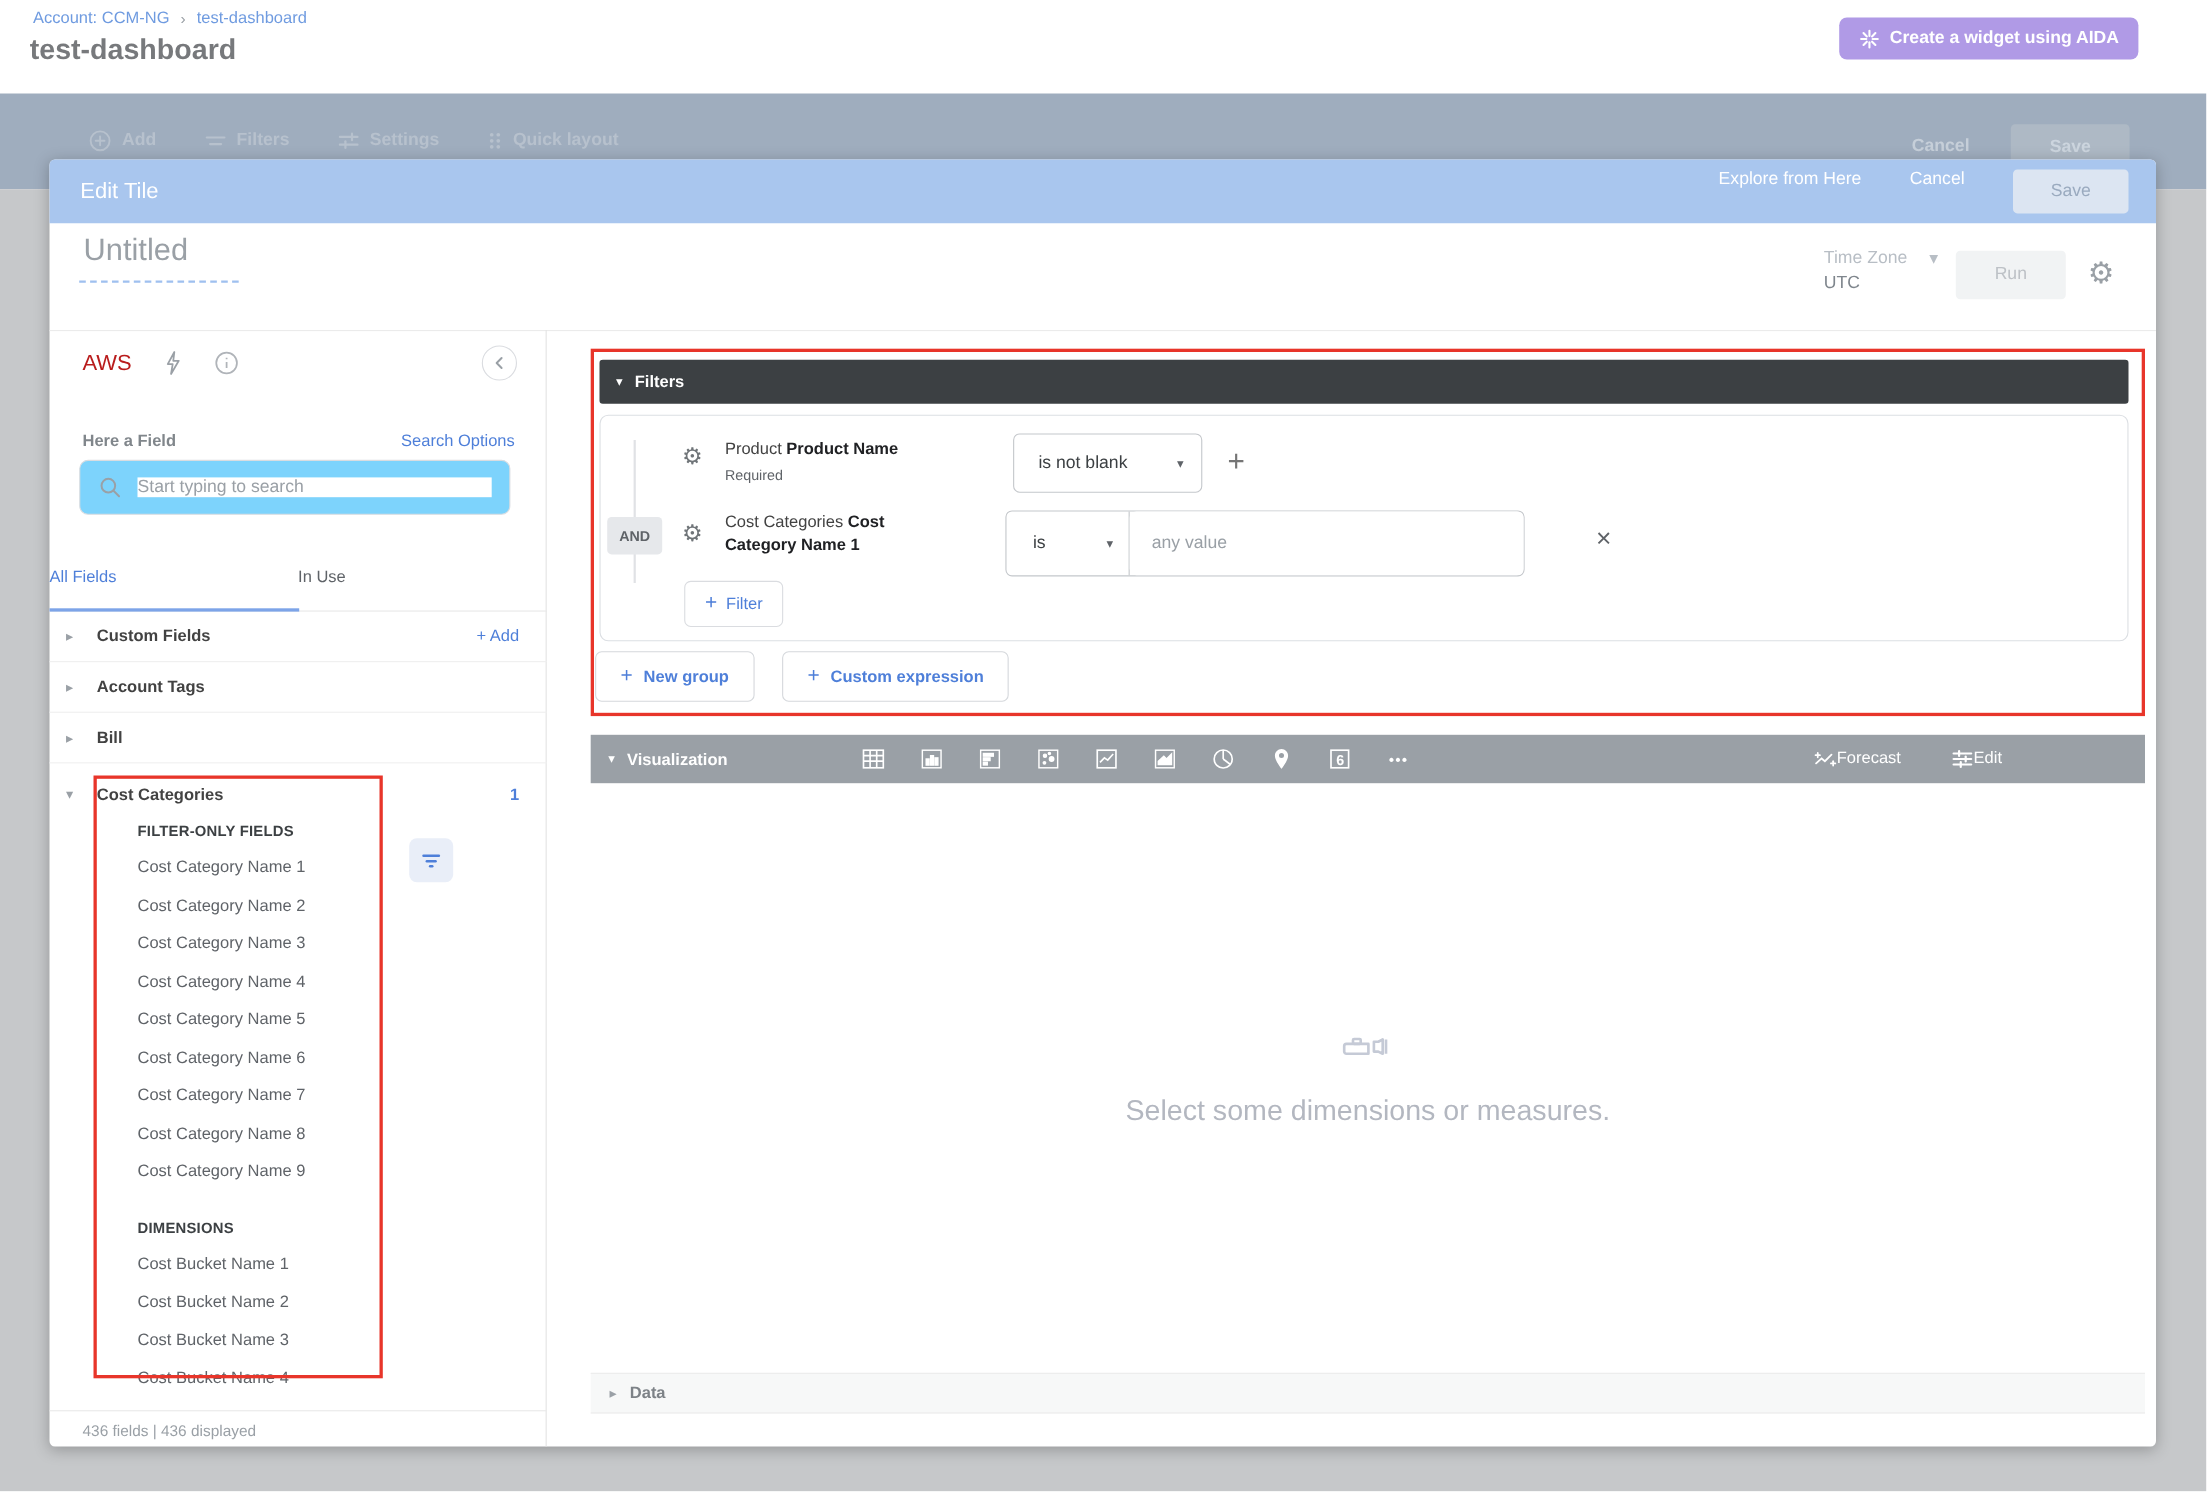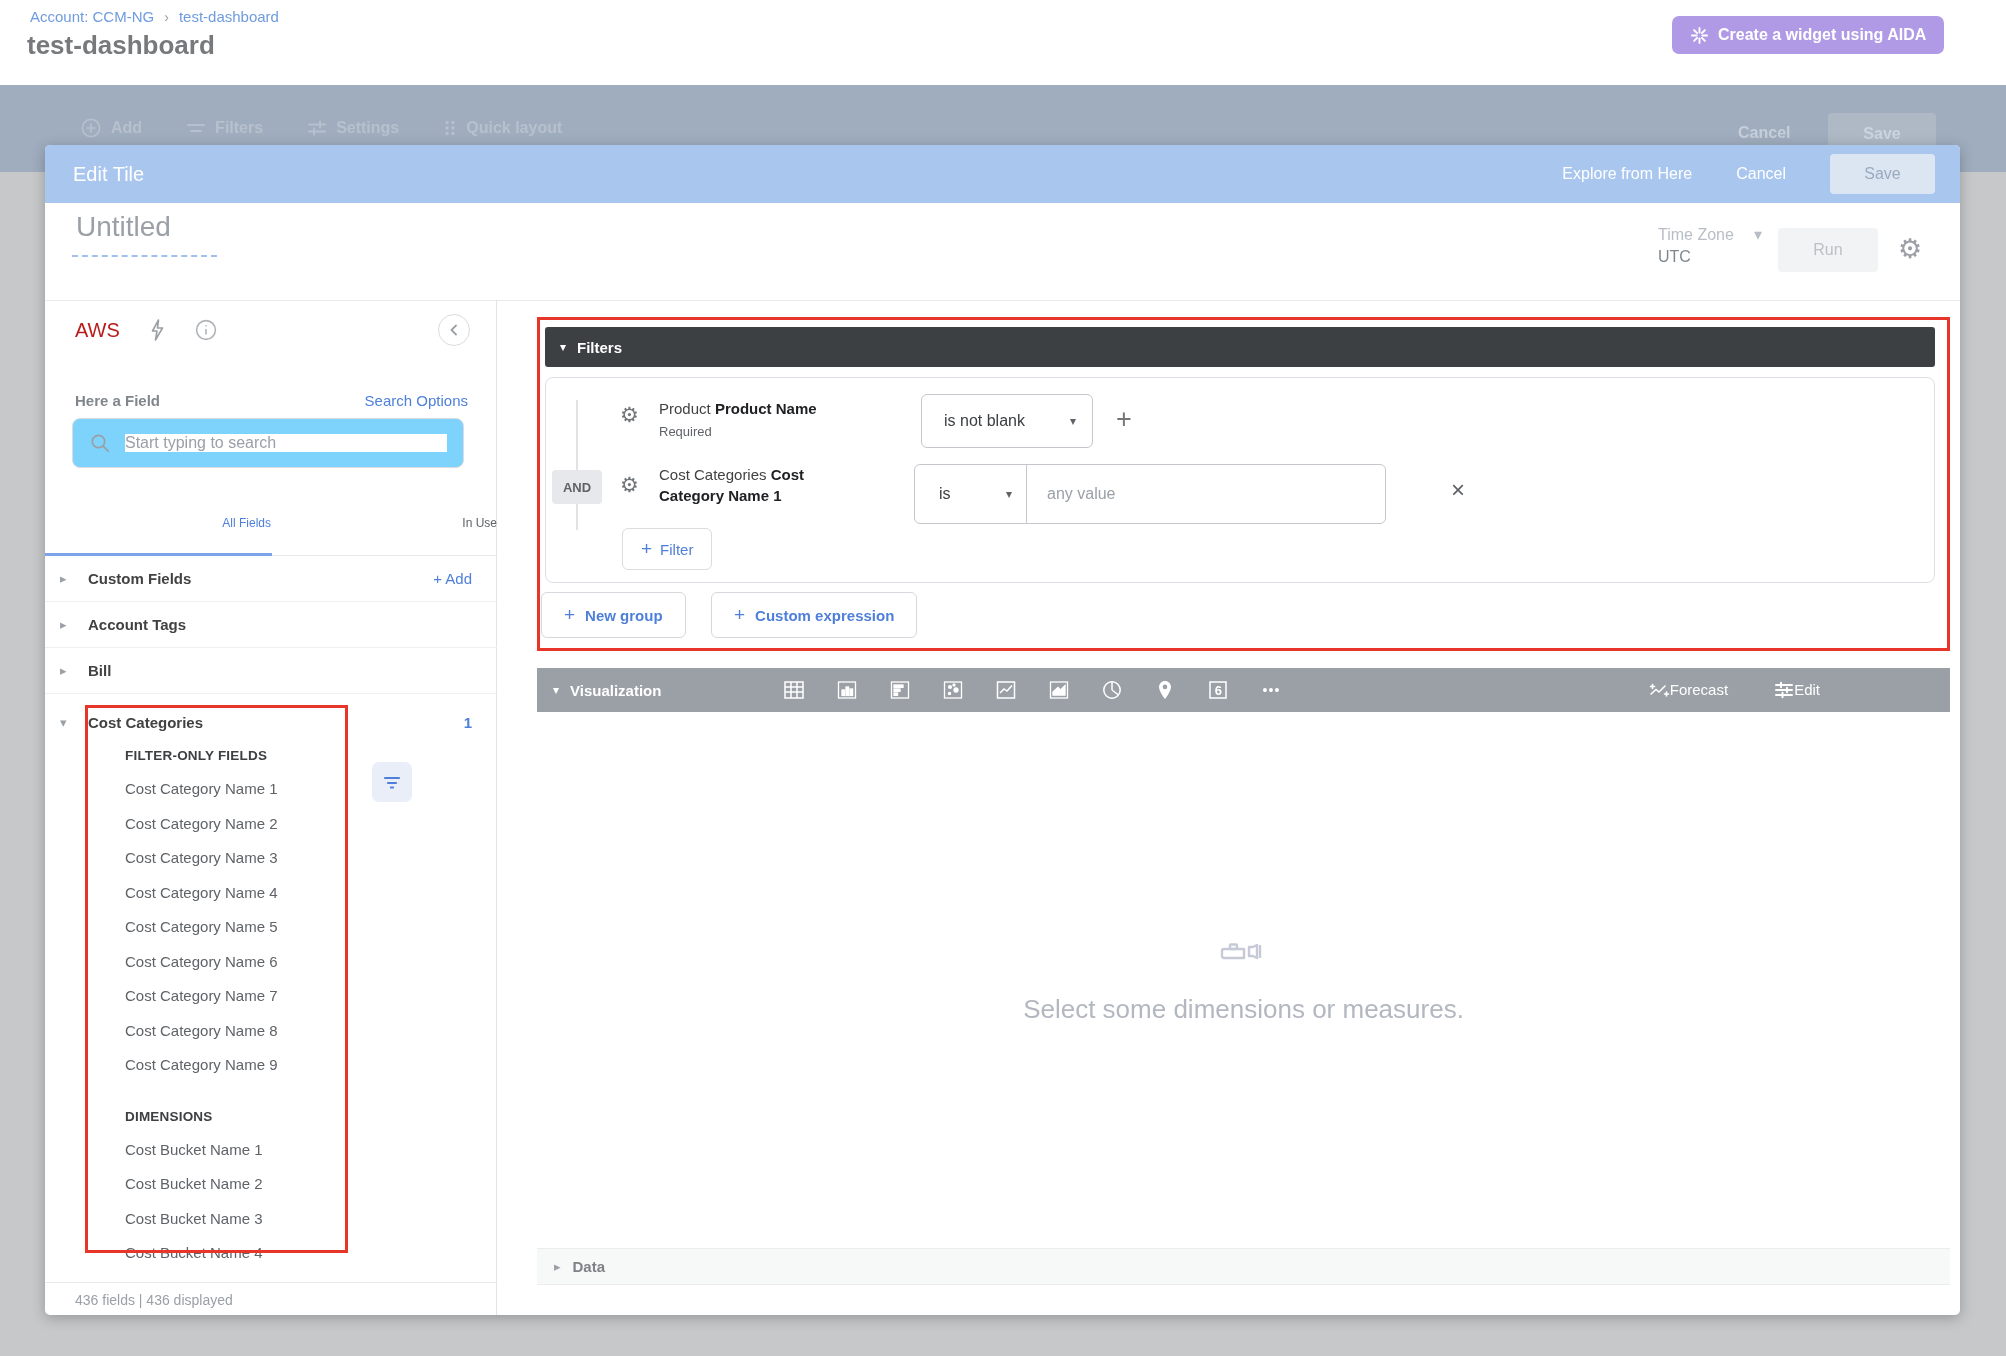--- a/index.html
+++ b/index.html
@@ -24,21 +24,21 @@
 #bg-cancel{left:1738px;top:124px;color:#c6cfd9;font-size:16px;font-weight:700}
 #bg-save{left:1828px;top:113px;width:108px;height:42px;background:#aeb9c5;border-radius:4px;color:#ccd5de;
   font-size:16px;font-weight:700;display:flex;align-items:center;justify-content:center}
 
 
 #modal{left:45px;top:145px;width:1915px;height:1170px;background:#fff;border-radius:5px;
   box-shadow:0 3px 14px rgba(0,0,0,.25)}
 #modal-header{position:absolute;left:0;top:0;width:100%;height:58px;background:#a9c6ee;border-radius:5px 5px 0 0;
   display:flex;align-items:center;color:#fff}
 #modal-title{font-size:20px;margin-left:28px}
-#modal-header-actions{margin-left:auto;display:flex;align-items:center;gap:44px;padding-right:25px;font-size:16px}
+#modal-header-actions{margin-left:auto;display:flex;gap:44px;padding-right:25px;font-size:16px}
 .hdr-link{color:#fff;cursor:pointer}
 #modal-save{width:105px;height:40px;background:#dce5f2;border:none;border-radius:4px;color:#9aaabf;font-size:16px}
 
 
 #tile-name{left:27px;top:66px;font-size:28px;color:#9aa0a6;padding:0 4px 12px 4px;border-bottom:2px dashed #9fc0ef;min-width:145px}
 #tz{left:1613px;top:80px;text-align:left}
 #tz-label{font-size:16px;color:#b8bec5;display:flex;align-items:center;gap:20px}
 #tz-value{font-size:16px;color:#7f868d;margin-top:4px}
 #run-btn{left:1733px;top:83px;width:100px;height:44px;background:#f1f3f4;border:none;border-radius:4px;
   color:#bdc1c6;font-size:16px}
@@ -51,21 +51,21 @@
 #explore-name{font-size:20px;font-weight:400;color:#b91c1c}
 #collapse-btn{position:absolute;right:26px;top:14px;width:32px;height:32px;border:1.5px solid #dadce0;border-radius:50%;
   display:flex;align-items:center;justify-content:center;color:#9aa0a6}
 #find-field{position:absolute;left:30px;top:92px;font-size:15px;font-weight:700;color:#80868b}
 #search-options{position:absolute;right:28px;top:92px;font-size:15px;color:#4e7fd9}
 #search-box{position:absolute;left:27px;top:118px;width:392px;height:50px;border:1.5px solid #dadce0;border-radius:8px;
   display:flex;align-items:center;gap:14px;padding:0 16px;background:#7dd3fc}
 #search-input{border:none;outline:none;font-size:16px;color:#424242;width:100%;font-family:inherit}
 #search-input::placeholder{color:#9aa0a6}
 #tabs{position:absolute;left:0;top:200px;width:452px;height:56px;border-bottom:1px solid #e8e8e8}
-.tab{position:absolute;top:16px;font-size:12px;font-weight:500;width:226px;text-align:right}
+.tab{position:absolute;top:16px;font-size:15px;font-weight:500;width:226px;text-align:left}
 #tab-all{left:0;color:#4e7fd9}
 #tab-inuse{left:226px;color:#5f6368}
 #tab-underline{position:absolute;left:0;top:53px;width:227px;height:3px;background:#7da4e8}
 
 .side-row{position:absolute;left:0;width:452px;height:46px;border-bottom:1px solid #efefef;
   display:flex;align-items:center}
 .side-caret{width:16px;margin-left:15px;color:#9aa0a6;font-size:13px}
 .side-label{font-size:15px;font-weight:700;color:#424242;margin-left:12px}
 .side-action{margin-left:auto;margin-right:25px;font-size:15px;color:#4e7fd9;font-weight:500}
 #row-custom{top:256px}#row-tags{top:302px}#row-bill{top:348px}

